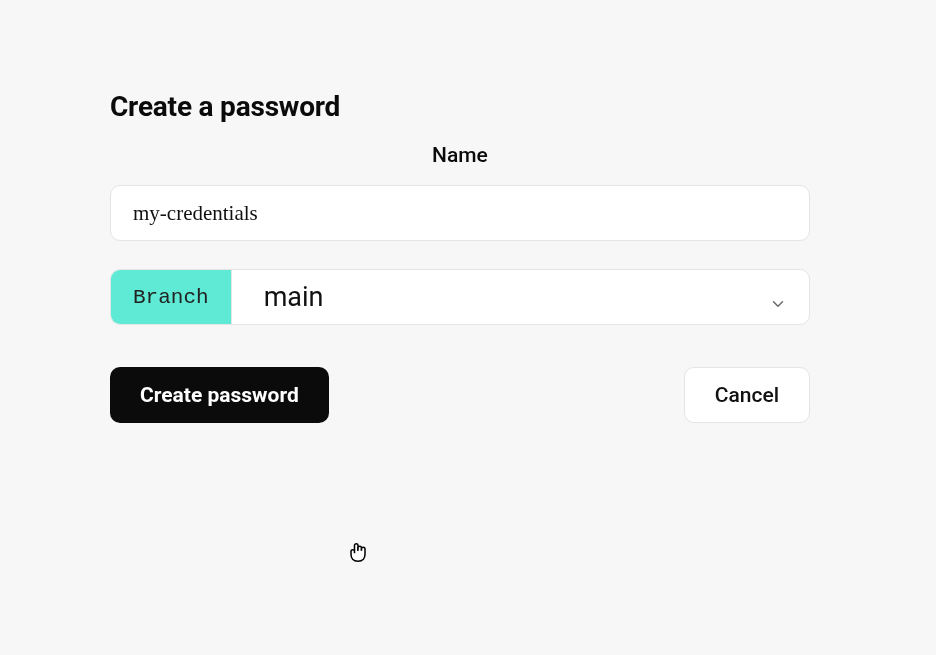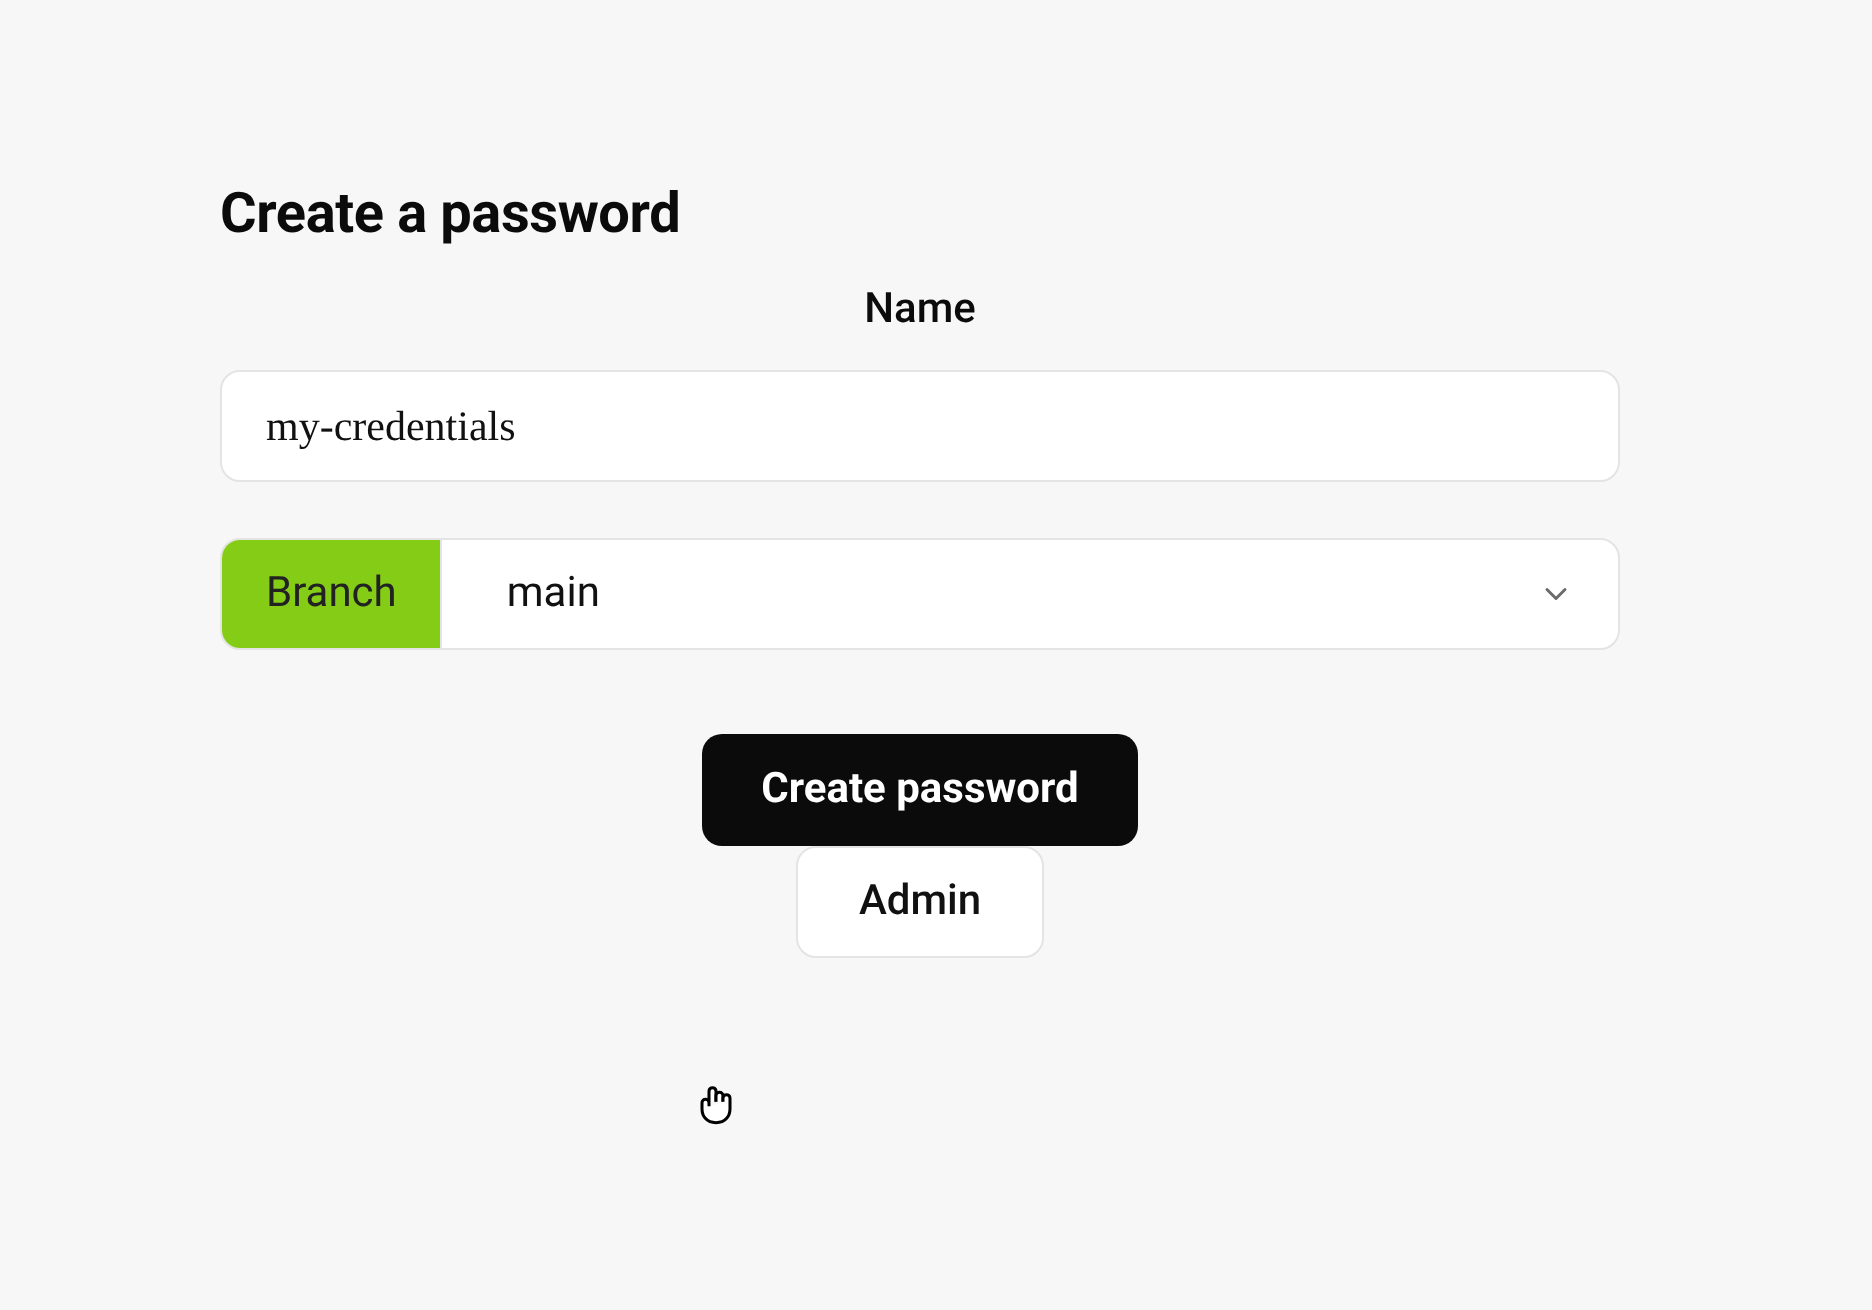--- a/index.html
+++ b/index.html
@@ -55,46 +55,46 @@
       overflow: hidden;
       margin-top: 28px;
     }
     .prefix {
       display: flex;
       align-items: center;
       padding: 0 22px;
       font-size: 21px;
       font-weight: 400;
       color: #222;
-      background: #84cc16;
+      background: #5eead4;
       border-right: 1px solid #e4e4e4;
+      font-family: Liberation Mono, monospace;
     }
     .dropdown {
       flex: 1;
       display: flex;
       align-items: center;
       justify-content: space-between;
       padding: 0 22px 0 32px;
-      font-size: 21px;
+      font-size: 27px;
       font-weight: 400;
       color: #111;
       cursor: pointer;
     }
     .chevron {
       display: inline-block;
       width: 18px;
       height: 18px;
       color: #6b6b6b;
     }
     .button-row {
       display: flex;
       align-items: center;
       justify-content: space-between;
       margin-top: 42px;
-      flex-direction: column;
     }
     .btn {
       height: 56px;
       border-radius: 10px;
       font-size: 21px;
       font-weight: 700;
       padding: 0 30px;
       cursor: pointer;
       border: none;
       font-family: inherit;
@@ -135,21 +135,21 @@
         <svg viewBox="0 0 24 24" fill="none" stroke="currentColor" stroke-width="2" stroke-linecap="round" stroke-linejoin="round">
             <polyline points="6 9 12 15 18 9"></polyline>
           </svg>
       </span>
     </div>
   </div>
 
 
   <div class="button-row">
     <button class="btn btn-primary">Create password</button>
-    <button class="btn btn-secondary">Admin</button>
+    <button class="btn btn-secondary">Cancel</button>
   </div>
 
   <div class="cursor">
     <svg width="28" height="28" viewBox="0 0 24 24" fill="#fff" stroke="#000" stroke-width="1.3">
       <path d="M9 11V6.5a1.5 1.5 0 0 1 3 0V11"></path>
       <path d="M12 11V8.5a1.5 1.5 0 0 1 3 0V11"></path>
       <path d="M15 11V9.5a1.5 1.5 0 0 1 3 0V14c0 3-1.8 6-6 6s-6-3-6-6v-2.5a1.5 1.5 0 0 1 3 0V13"></path>
     </svg>
   </div>
 

